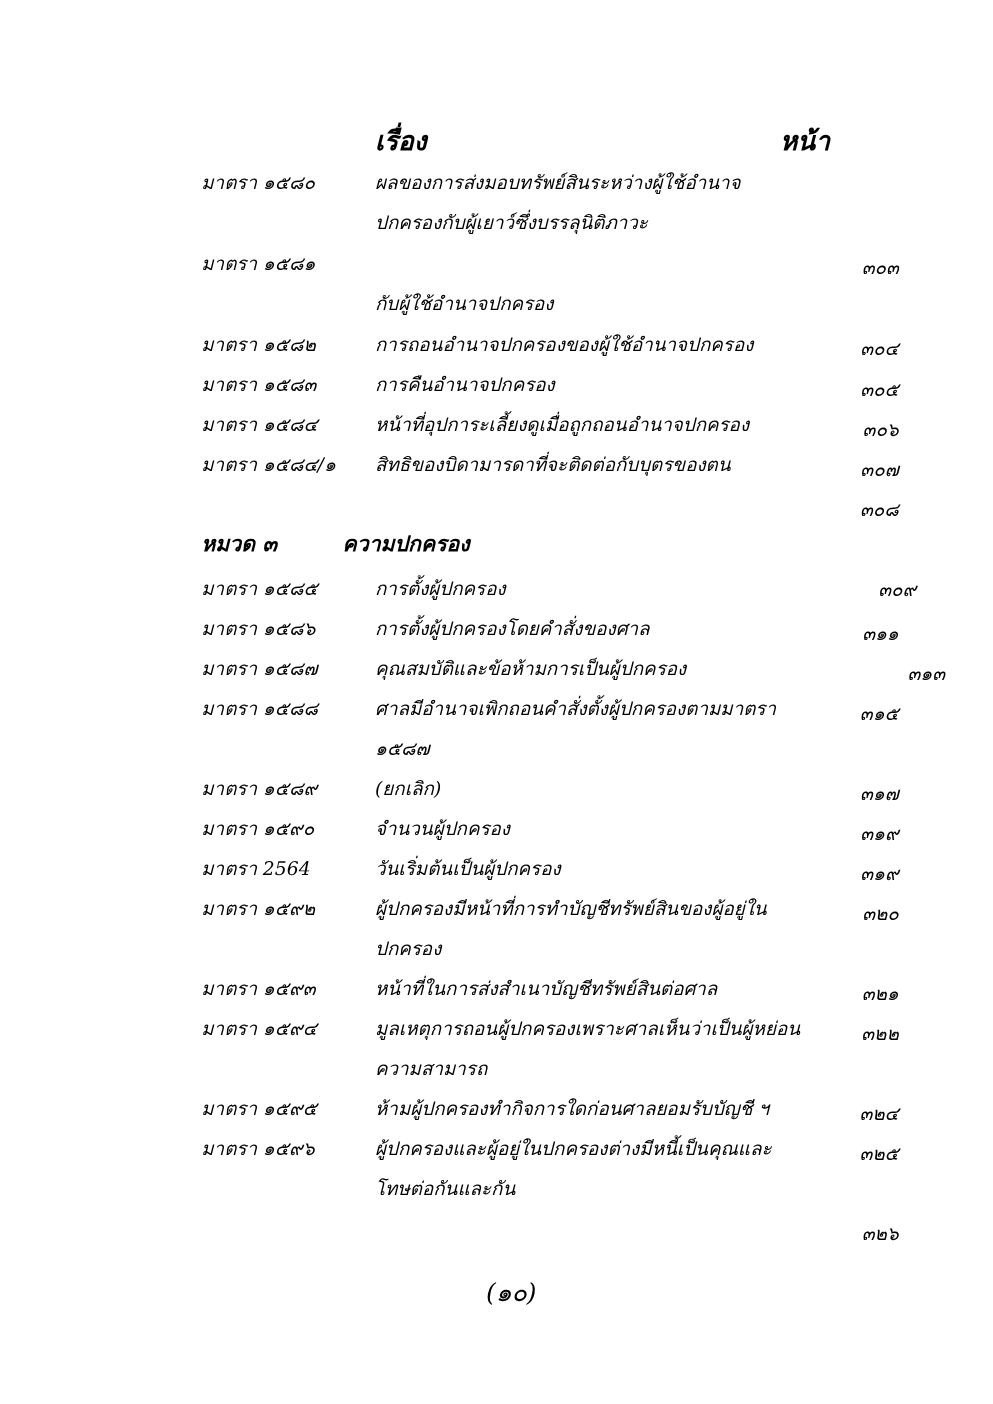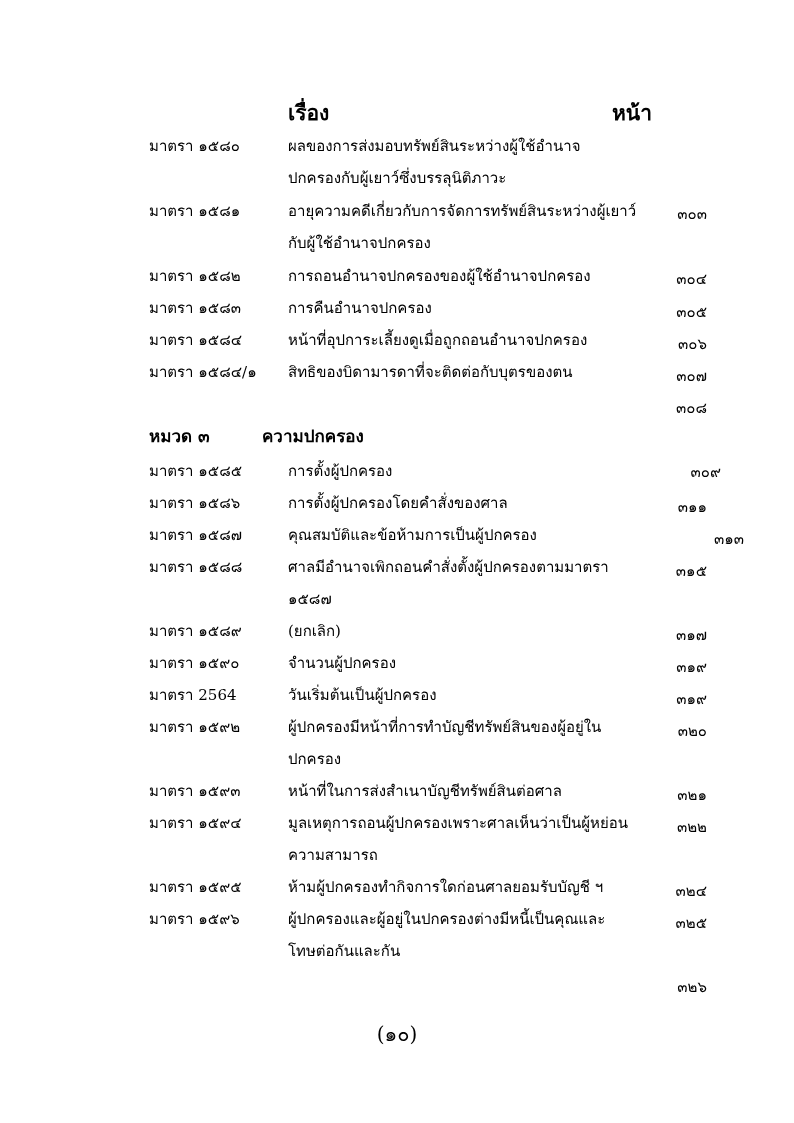--- a/index.html
+++ b/index.html
@@ -1,18 +1,18 @@
 <!DOCTYPE html>
 <html><head>
 <meta charset="utf-8">
 <style>
   html, body { margin: 0; padding: 0; background: #ffffff; }
   body { width: 794px; height: 1123px; position: relative; overflow: hidden;
          font-family: "DejaVu Serif", "Liberation Serif", serif; color: #000; }
-  .page { position: absolute; left: 0; top: 0; width: 740px; height: 1123px; }
+  .page { position: absolute; left: 12px; top: 0; width: 740px; height: 1123px; font-style: italic; }
   .hdr { position: absolute; top: 96px; font-size: 21px; font-weight: bold; }
   .hdr-title { left: 288px; }
   .hdr-page { right: 88px; }
   .row { position: absolute; left: 0; width: 794px; height: 32px; font-size: 15px; line-height: 32px; }
   .sec { position: absolute; left: 149px; white-space: nowrap; }
   .title { position: absolute; left: 288px; white-space: nowrap; }
   .pg { position: absolute; right: 87px; white-space: nowrap; margin-top: 36px; }
   .chapter .sec { font-size: 17px; font-weight: bold; }
   .chapter .title { left: 262px; font-size: 17px; font-weight: bold; }
   .footer { position: absolute; top: 1018px; left: 0; width: 794px; text-align: center; font-size: 20px; }
@@ -28,21 +28,20 @@
       <div class="row" style="top: 130px;">
         <span class="sec">มาตรา ๑๕๘๐</span>
         <span class="title">ผลของการส่งมอบทรัพย์สินระหว่างผู้ใช้อำนาจ</span>
       </div>
       <div class="row" style="top: 162px;">
         <span class="title">ปกครองกับผู้เยาว์ซึ่งบรรลุนิติภาวะ</span>
         <span class="pg">๓๐๓</span>
       </div>
       <div class="row" style="top: 195px;">
         <span class="sec">มาตรา ๑๕๘๑</span>
-        <span class="title">อายุความคดีเกี่ยวกับการจัดการทรัพย์สินระหว่างผู้เยาว์</span>
       </div>
       <div class="row" style="top: 227px;">
         <span class="title">กับผู้ใช้อำนาจปกครอง</span>
         <span class="pg">๓๐๔</span>
       </div>
       <div class="row" style="top: 260px;">
         <span class="sec">มาตรา ๑๕๘๒</span>
         <span class="title">การถอนอำนาจปกครองของผู้ใช้อำนาจปกครอง</span>
         <span class="pg">๓๐๕</span>
       </div>

